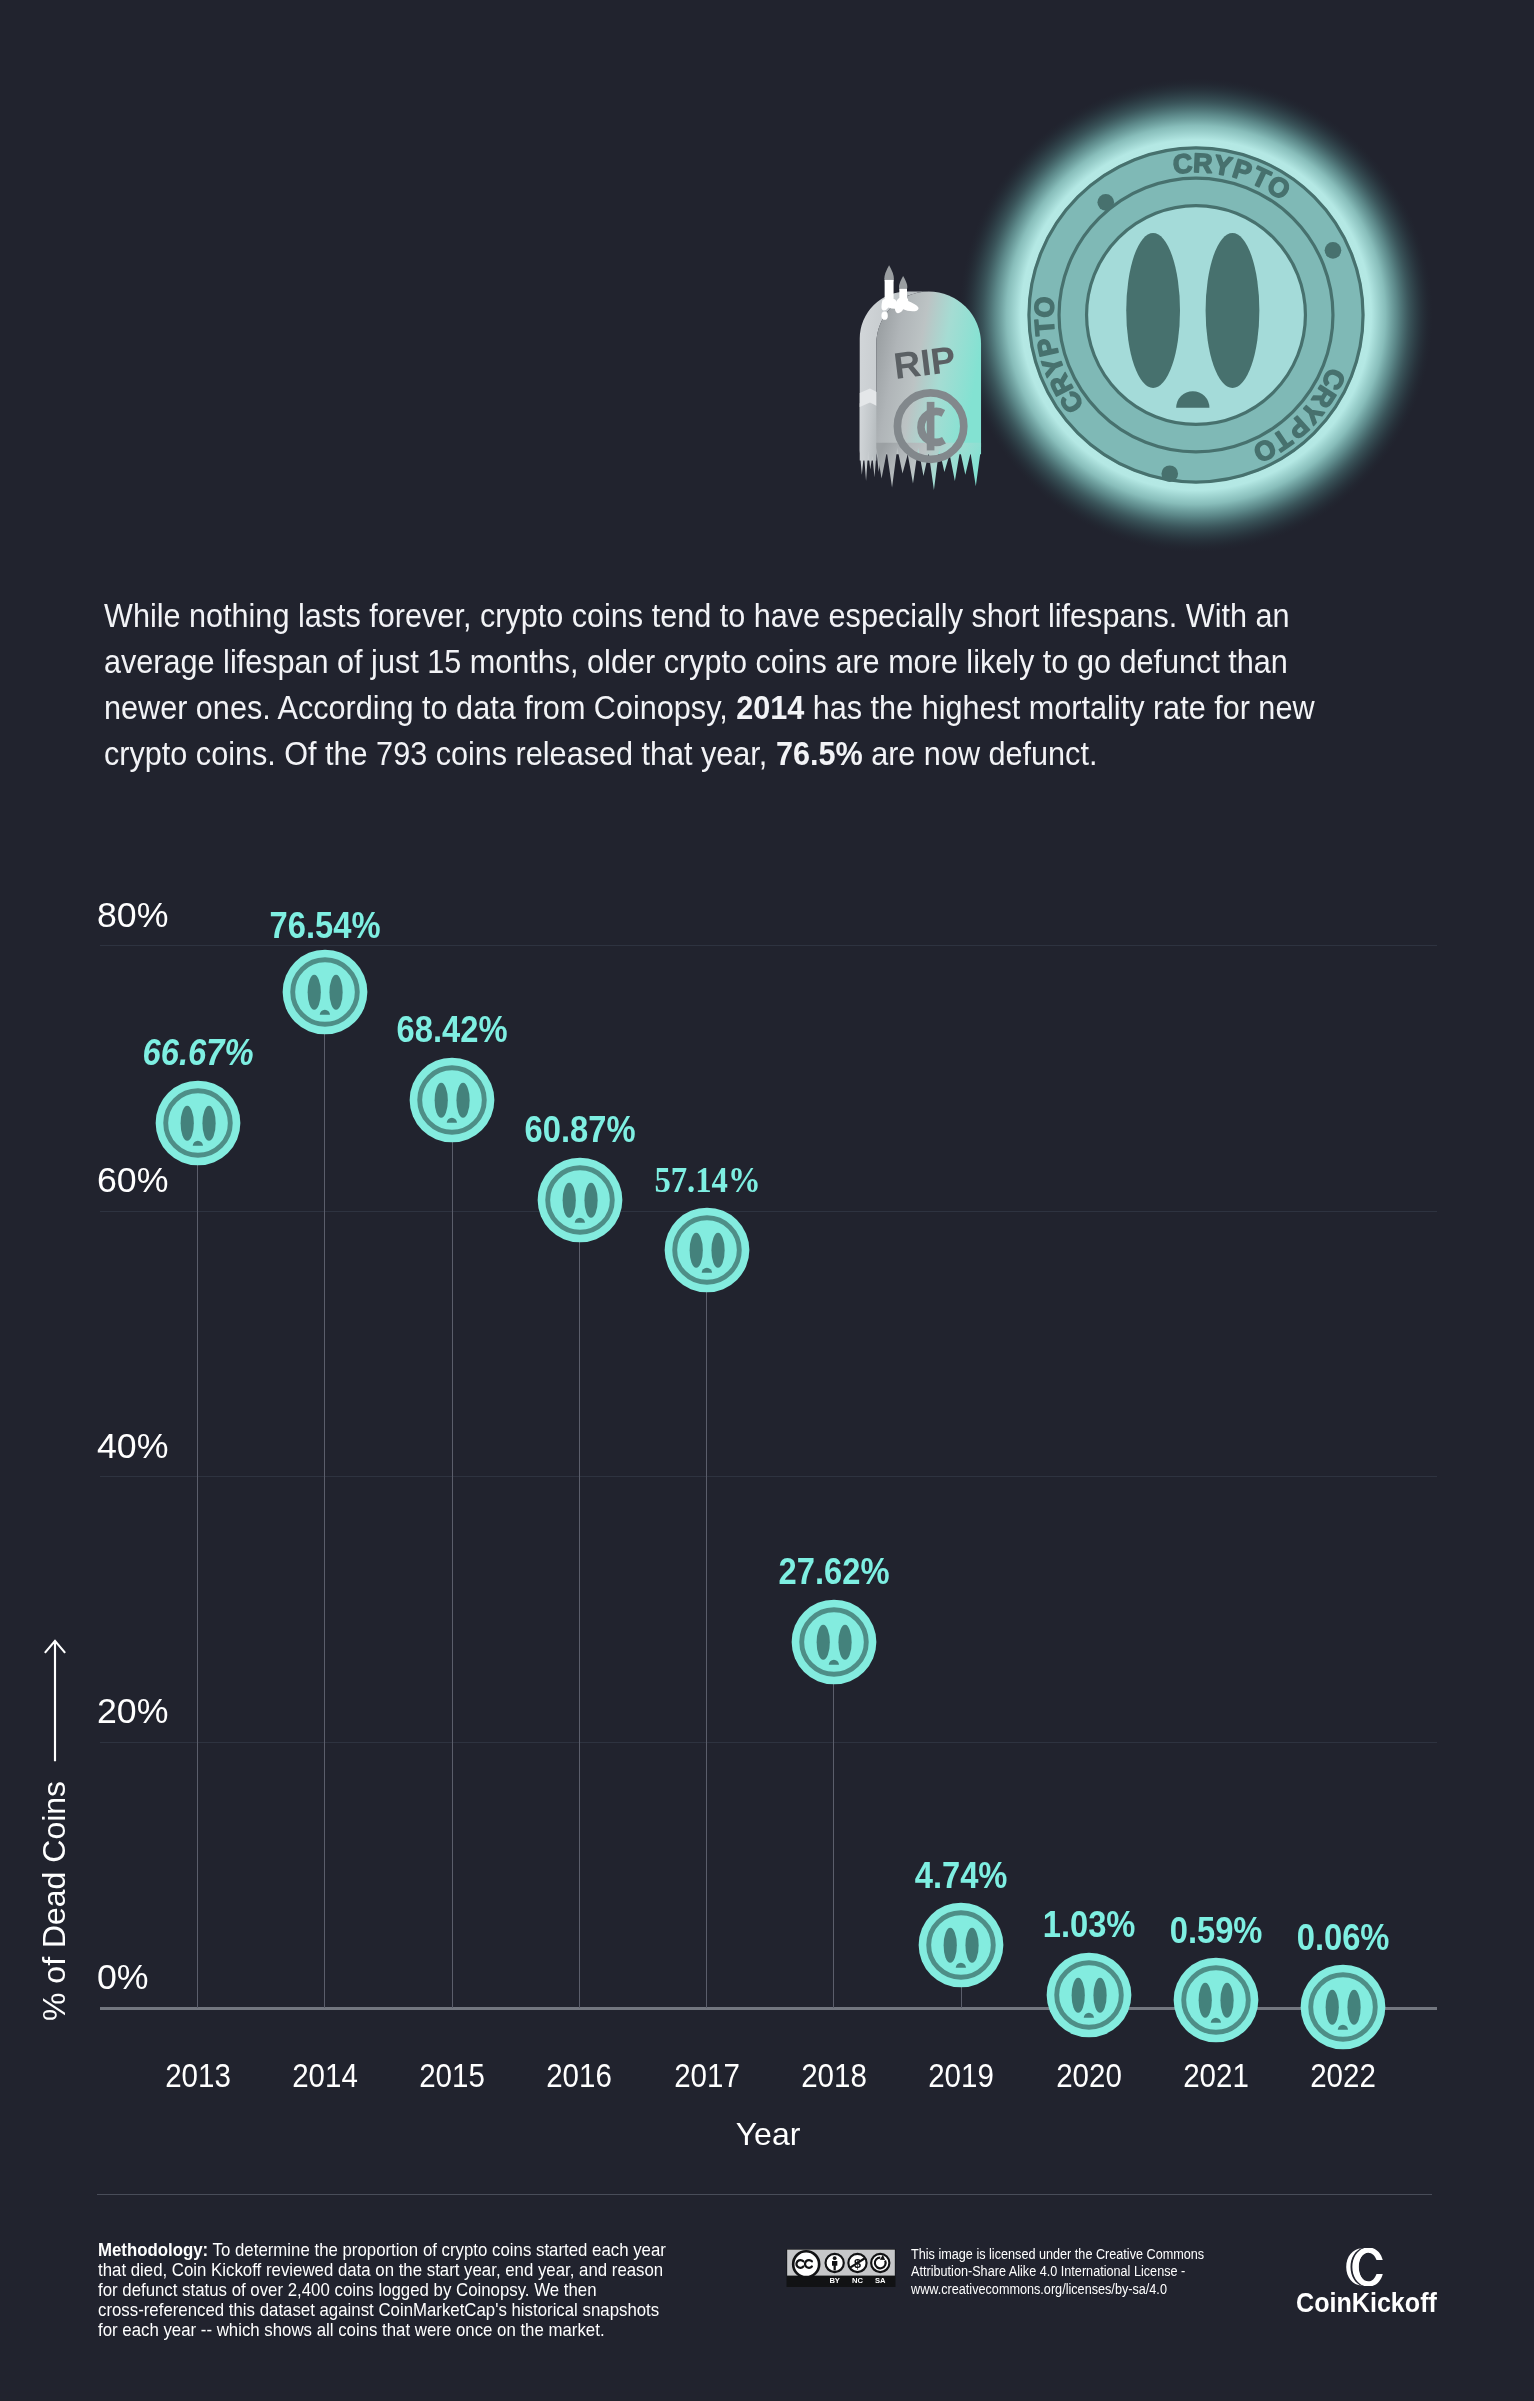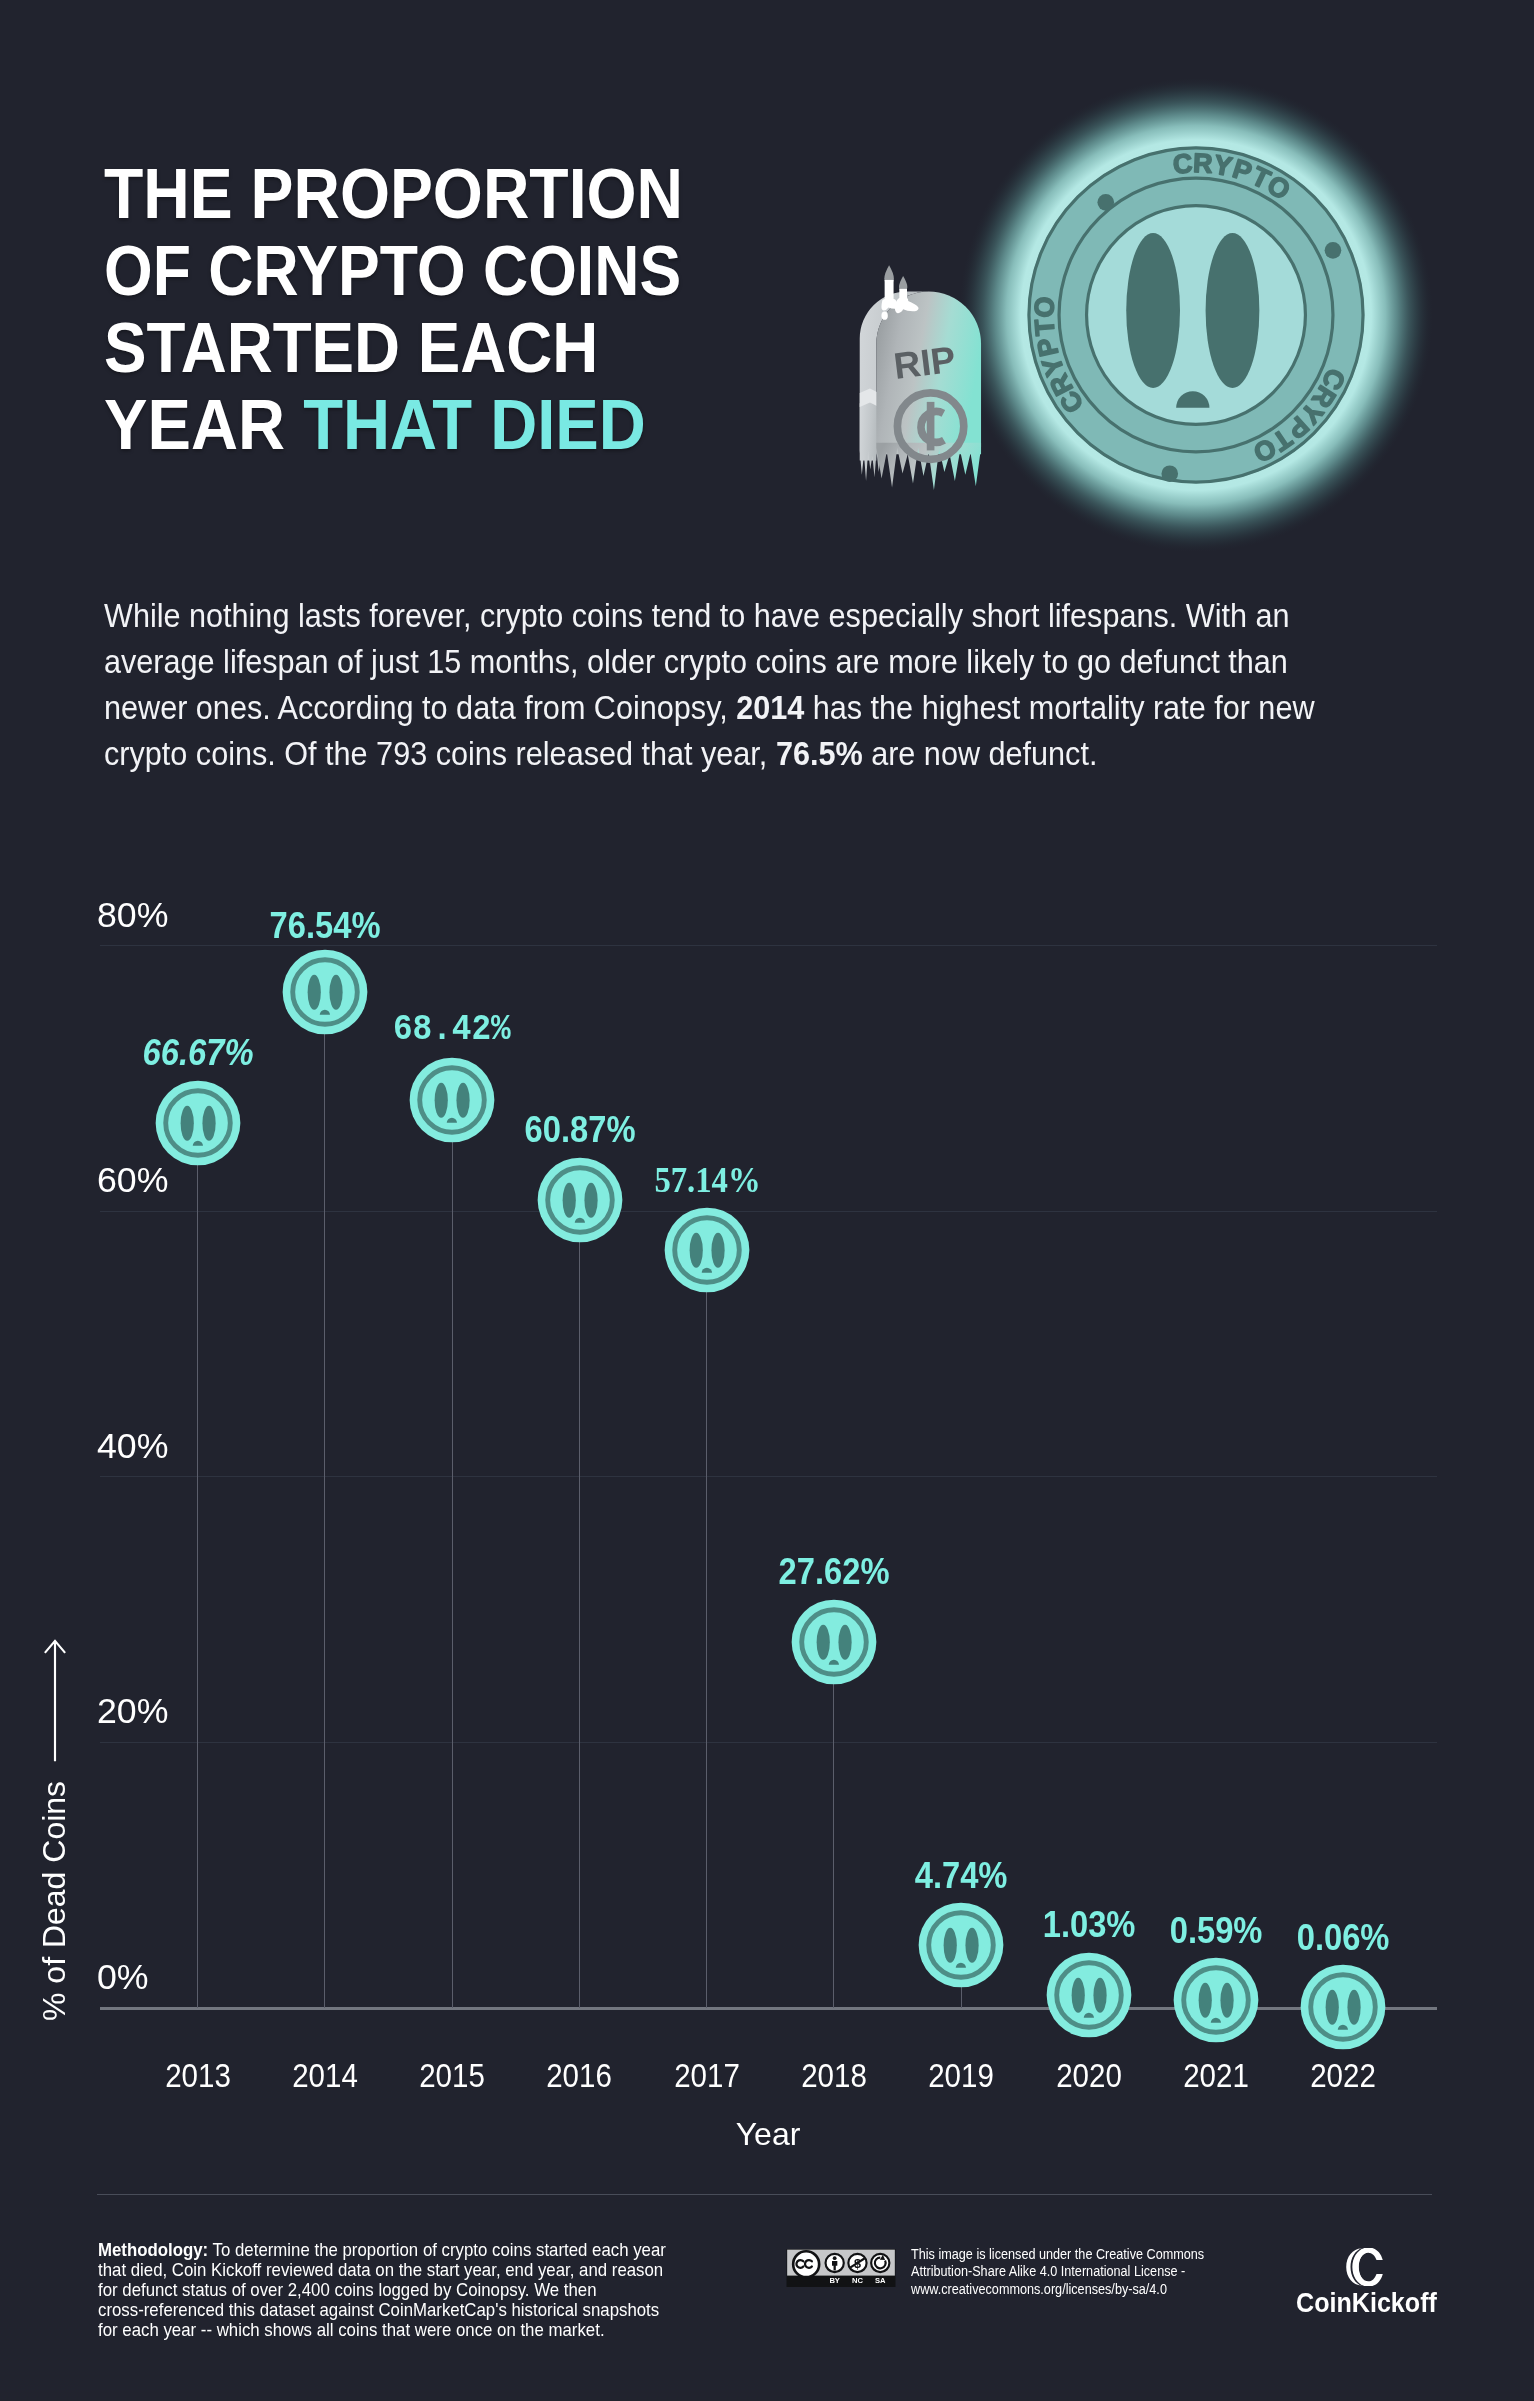--- a/index.html
+++ b/index.html
@@ -69,26 +69,20 @@
   #brandmark{position:absolute;left:49px;top:43px;}
   #brandname{position:absolute;left:0px;top:2293px;width:141px;text-align:left;
      color:#ffffff;font-size:27px;line-height:27px;font-weight:bold;white-space:nowrap;
      transform:scaleX(0.93);transform-origin:0 0;}
 </style>
 </head>
 <body>
 
 <div class="page">
 
-  <div id="title-block">
-    <div class="title-line" id="tline1">THE PROPORTION</div>
-    <div class="title-line" id="tline2">OF CRYPTO COINS</div>
-    <div class="title-line" id="tline3">STARTED EACH</div>
-    <div class="title-line" id="tline4"><span>YEAR </span><span class="tl-accent">THAT DIED</span></div>
-  </div>
 
   <div id="hero">
     <svg id="big-coin" width="640" height="640" viewBox="0 0 1000 1000">
       <defs>
         <radialGradient id="glowg" cx="50%" cy="50%" r="50%">
           <stop offset="0%" stop-color="#bfeeea" stop-opacity="1"></stop>
           <stop offset="74%" stop-color="#b4e8e4" stop-opacity="1"></stop>
           <stop offset="80%" stop-color="#9edfd9" stop-opacity="0.82"></stop>
           <stop offset="85%" stop-color="#86d0ca" stop-opacity="0.58"></stop>
           <stop offset="90%" stop-color="#6db8b3" stop-opacity="0.33"></stop>
@@ -222,21 +216,21 @@
             <path d="M58.8 102.5 a8 8 0 0 1 16 0 z" fill="#44827c"></path>
           </svg></div>
         <div class="vallabel" style="left: 197px; width: 256px; top: 908px;"><span>76.54%</span></div>
         <div class="coin" style="left: 409px; top: 1057px;"><svg width="86" height="86" viewBox="0 0 134 134">
             <circle cx="67" cy="67" r="66" fill="#83ecdf"></circle>
             <circle cx="67" cy="67" r="50.3" fill="none" stroke="#4e8e87" stroke-width="7.6"></circle>
             <ellipse cx="50.2" cy="67.5" rx="10.3" ry="27.2" fill="#44827c"></ellipse>
             <ellipse cx="84.2" cy="67.5" rx="10.3" ry="27.2" fill="#44827c"></ellipse>
             <path d="M58.8 102.5 a8 8 0 0 1 16 0 z" fill="#44827c"></path>
           </svg></div>
-        <div class="vallabel" style="left: 324px; width: 256px; top: 1012px; font-family: Liberation Mono, monospace;"><span>68.42%</span></div>
+        <div class="vallabel" style="left: 324px; width: 256px; top: 1012px;"><span>68.42%</span></div>
         <div class="coin" style="left: 537px; top: 1157px;"><svg width="86" height="86" viewBox="0 0 134 134">
             <circle cx="67" cy="67" r="66" fill="#83ecdf"></circle>
             <circle cx="67" cy="67" r="50.3" fill="none" stroke="#4e8e87" stroke-width="7.6"></circle>
             <ellipse cx="50.2" cy="67.5" rx="10.3" ry="27.2" fill="#44827c"></ellipse>
             <ellipse cx="84.2" cy="67.5" rx="10.3" ry="27.2" fill="#44827c"></ellipse>
             <path d="M58.8 102.5 a8 8 0 0 1 16 0 z" fill="#44827c"></path>
           </svg></div>
         <div class="vallabel" style="left: 452px; width: 256px; top: 1112px;"><span>60.87%</span></div>
         <div class="coin" style="left: 664px; top: 1207px;"><svg width="86" height="86" viewBox="0 0 134 134">
             <circle cx="67" cy="67" r="66" fill="#83ecdf"></circle>

